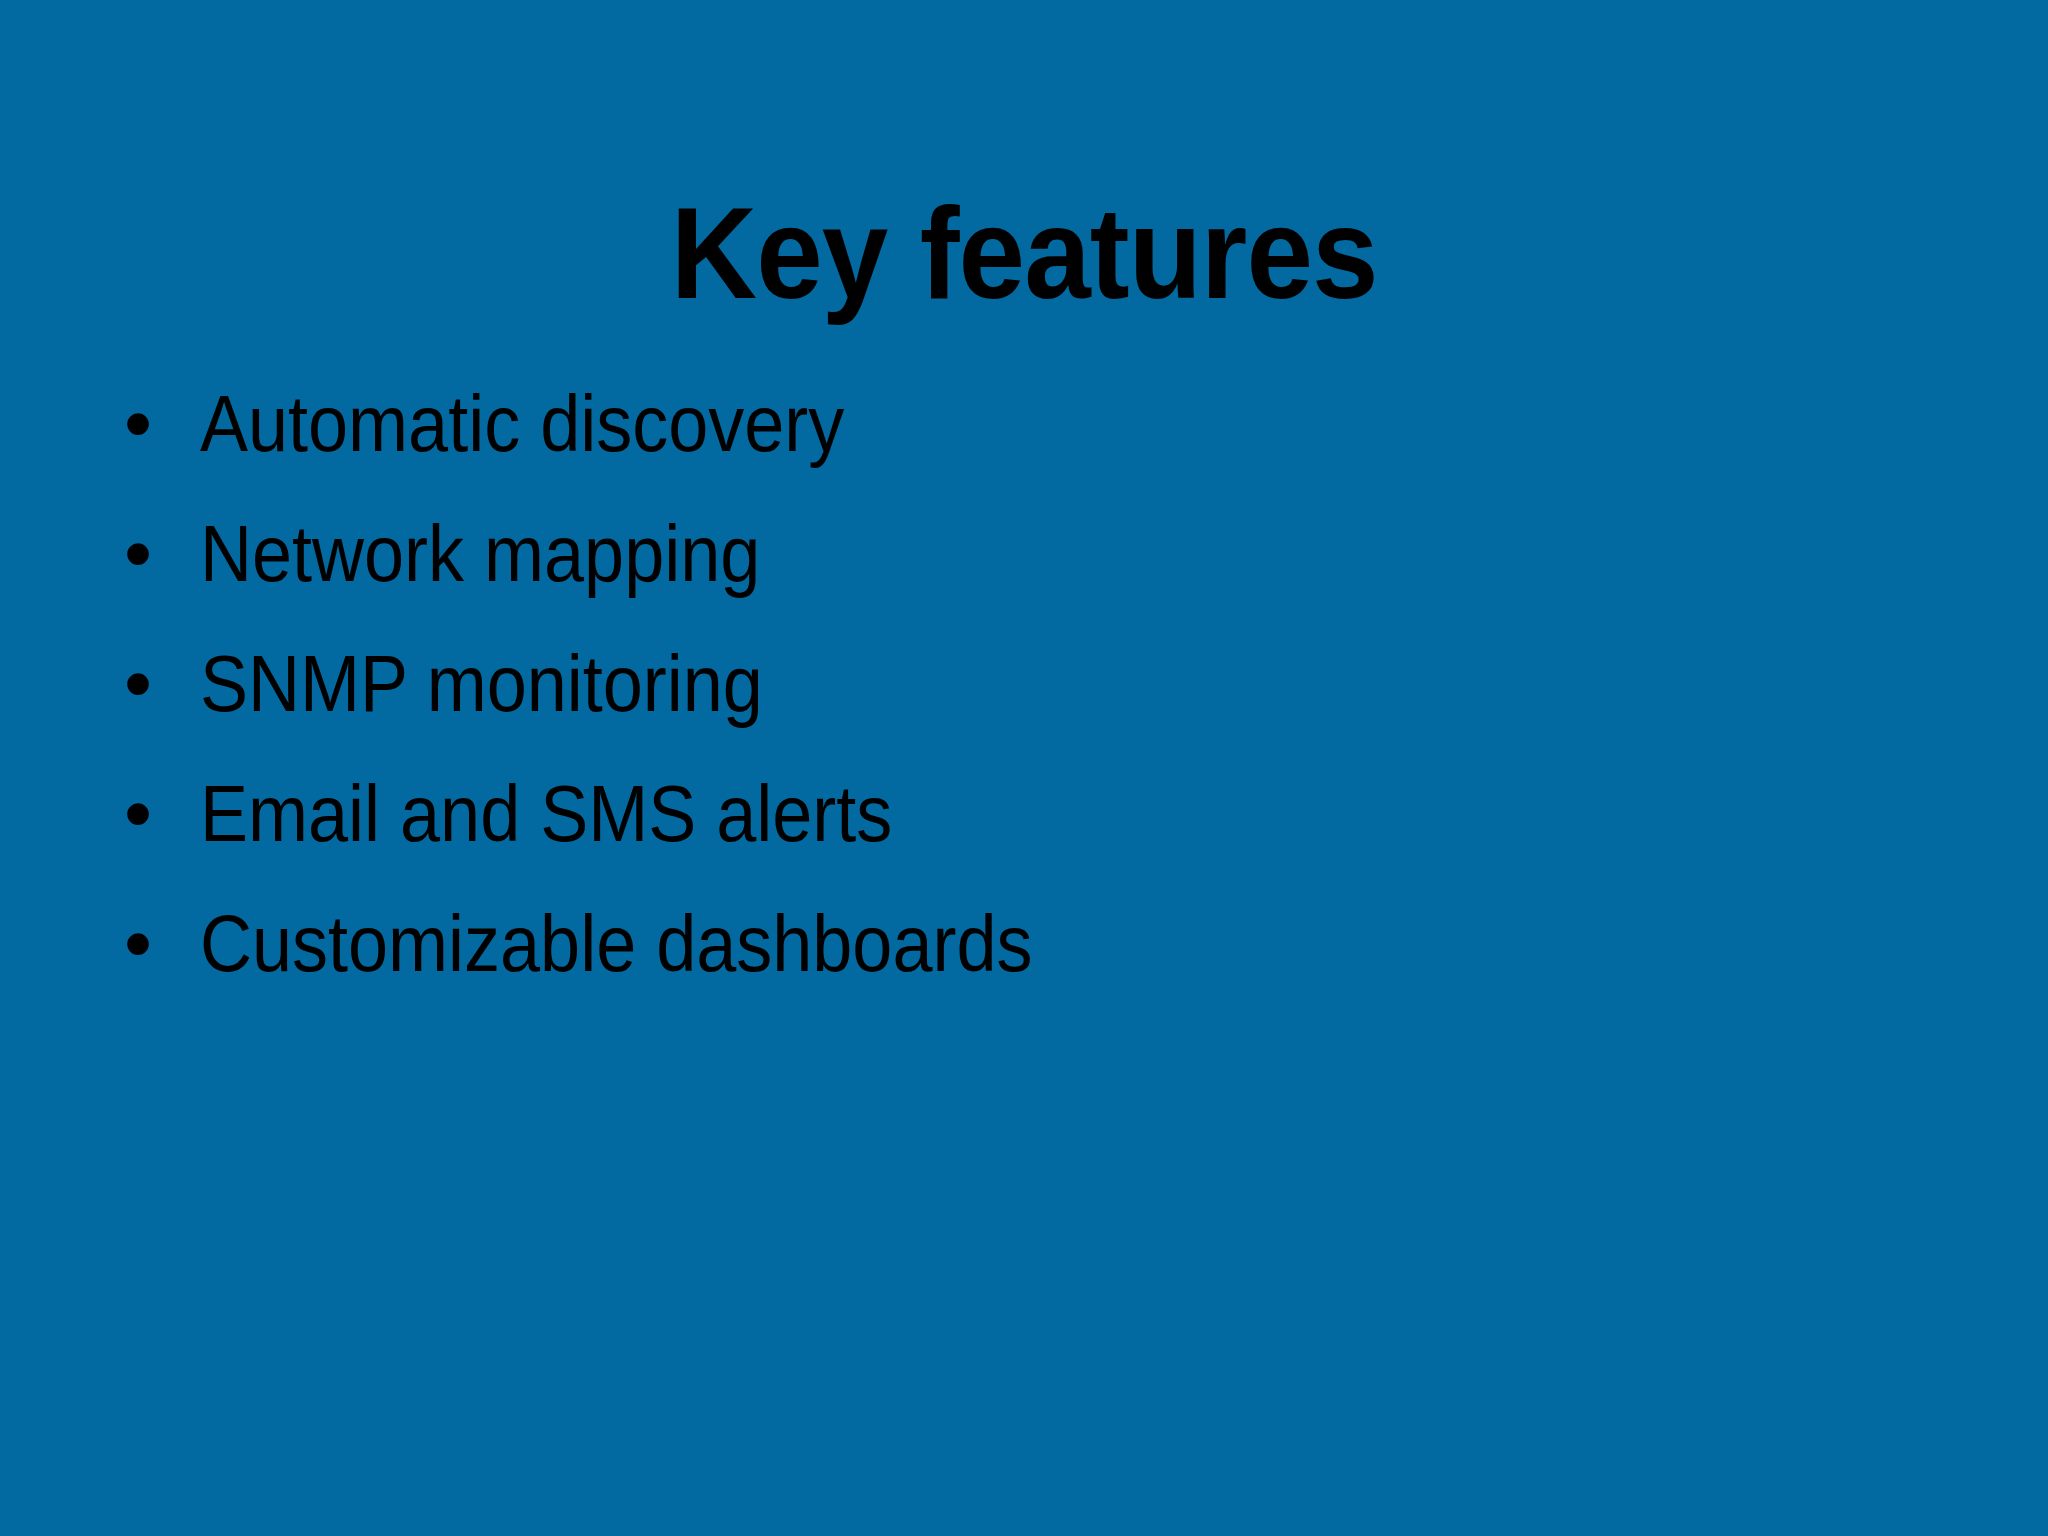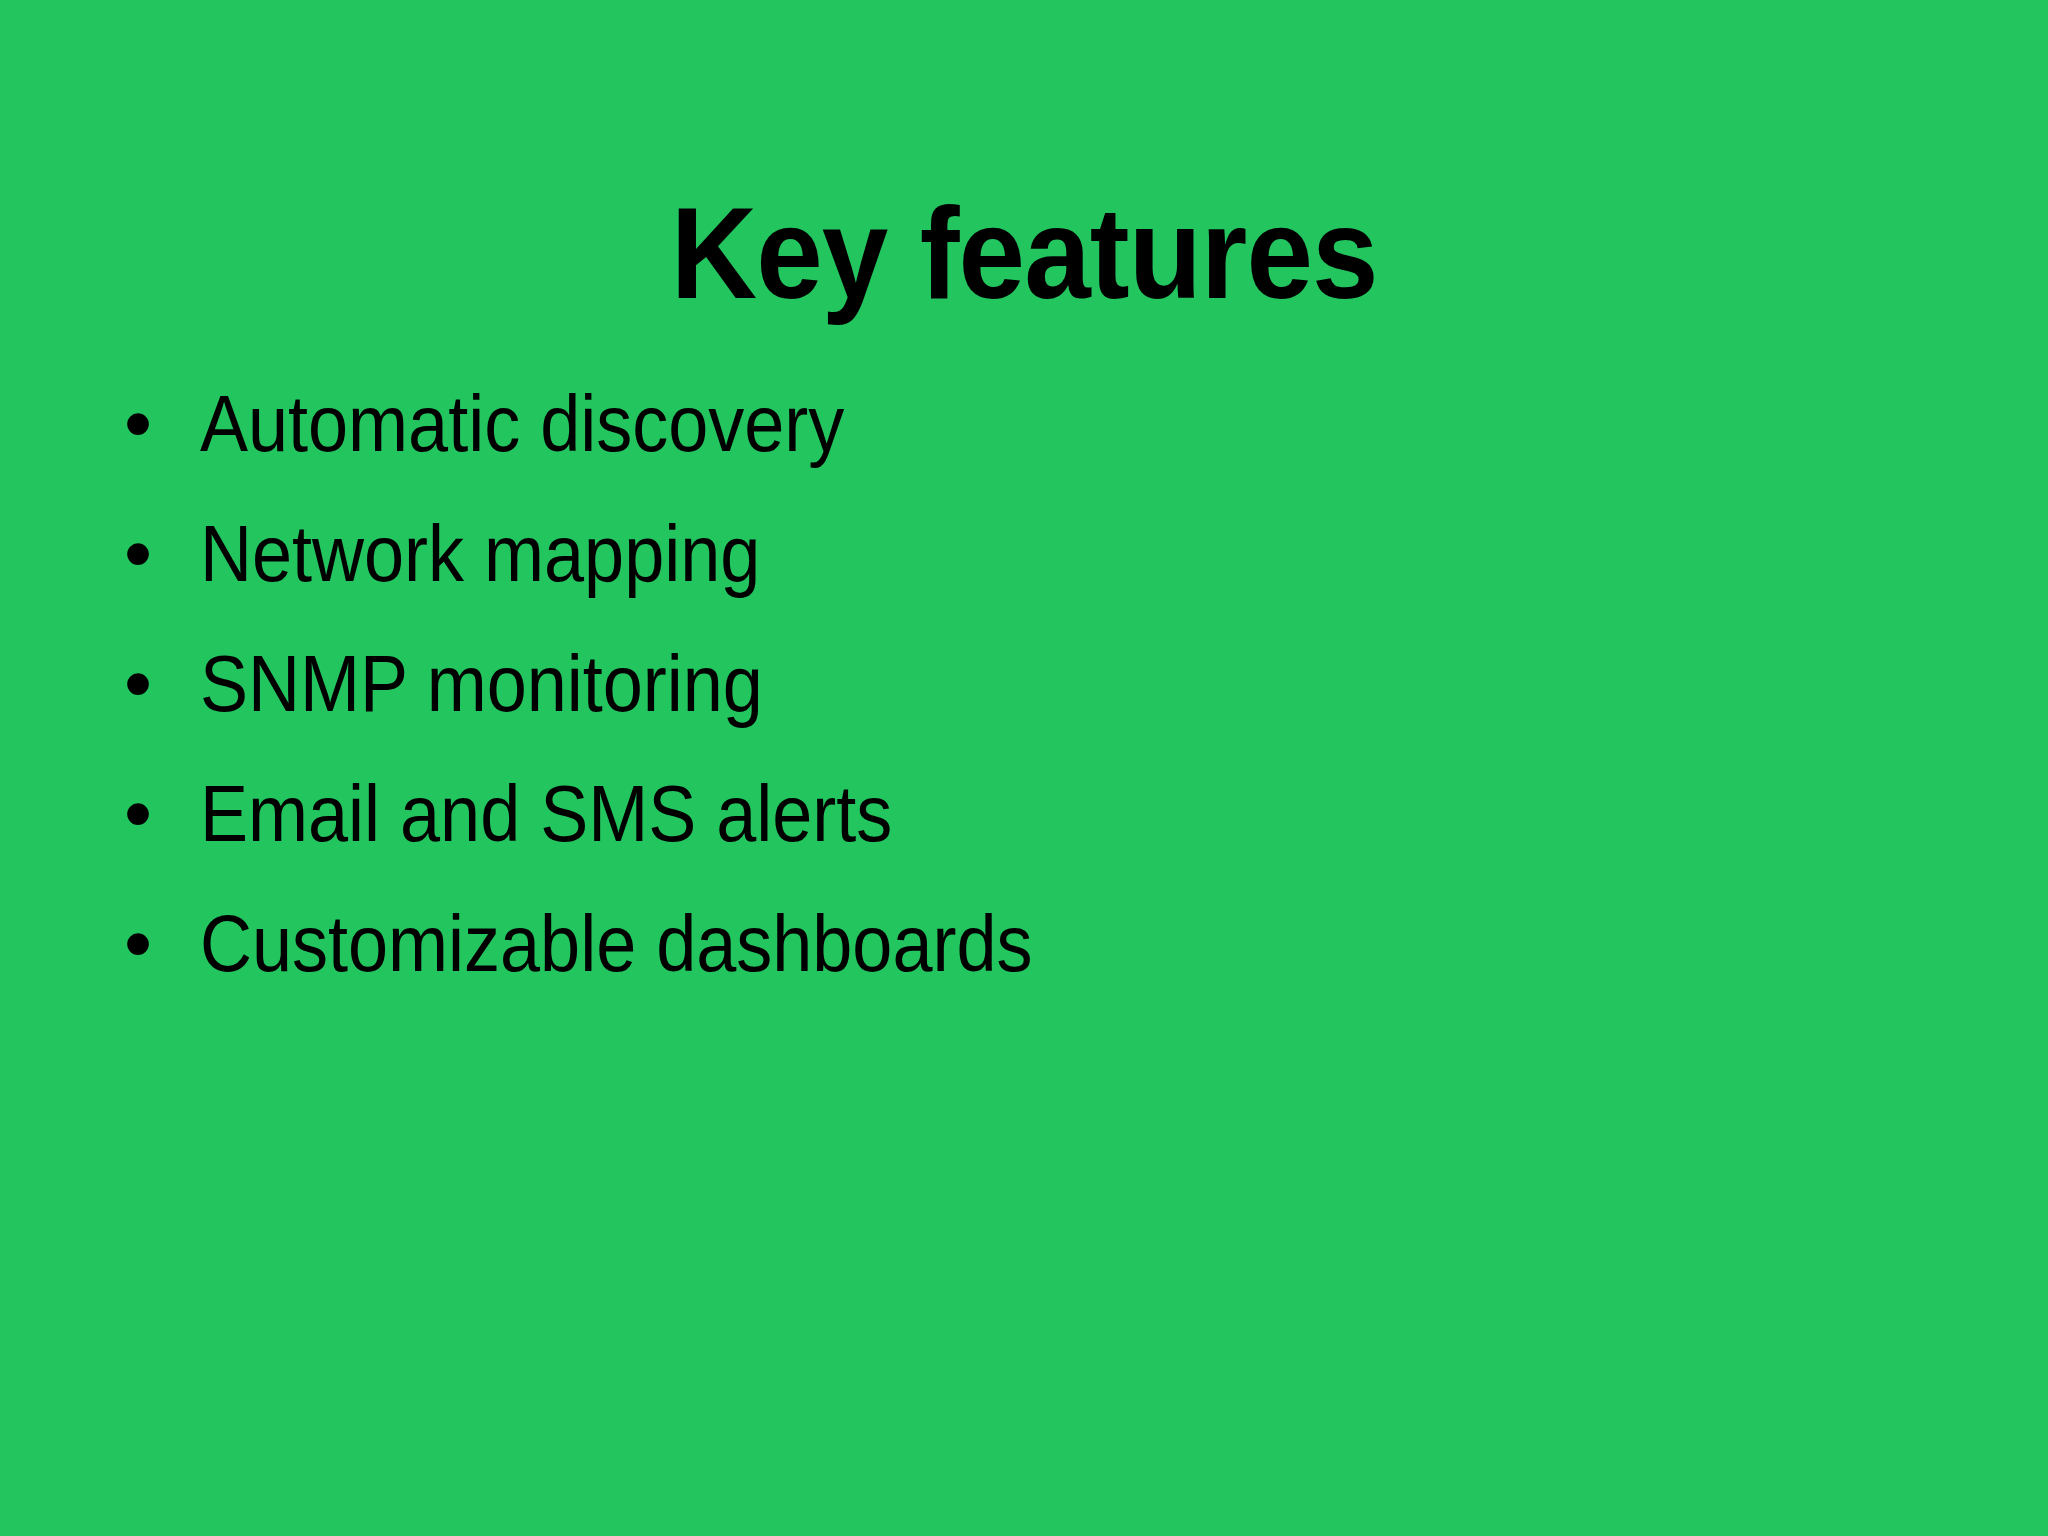--- a/index.html
+++ b/index.html
@@ -9,21 +9,21 @@
   }
 
   body {
     font-family: "Liberation Sans", sans-serif;
   }
 
   #slide {
     position: relative;
     width: 2048px;
     height: 1536px;
-    background: #22c55e;
+    background: #0369a1;
     overflow: hidden;
   }
 
   
   #title-block {
     position: absolute;
     left: 0;
     top: 96px;
     width: 2048px;
     text-align: center;

